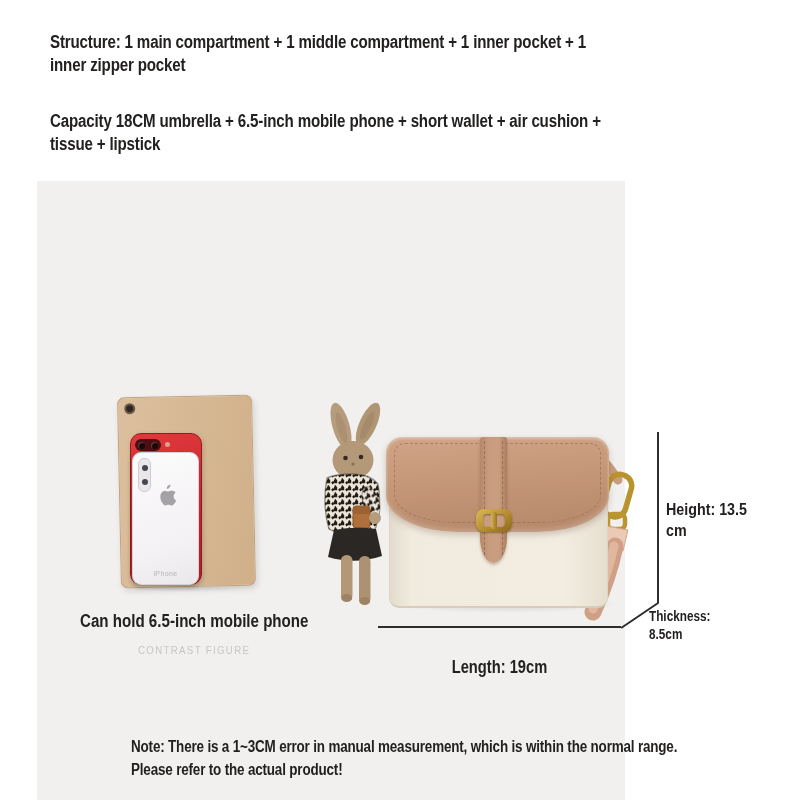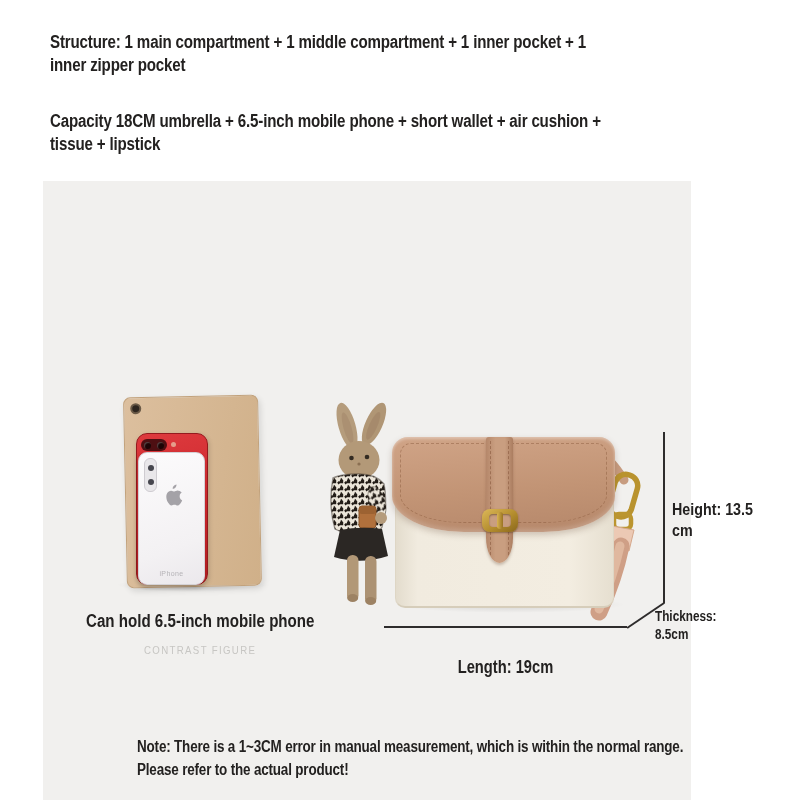--- a/index.html
+++ b/index.html
@@ -11,21 +11,21 @@
   }
   .abs{position:absolute;}
   .cond{transform:scaleX(0.84);transform-origin:0 0;}
 
   
   .hdr{left:50px;width:680px;font-size:18px;line-height:23px;font-weight:700;letter-spacing:-0.2px;}
   .hdr1{top:31px;}
   .hdr2{top:110px;}
 
   
-  .panel{left:43px;top:181px;width:648px;height:619px;background:var(--panel_bg,#f1f0ee);}
+  .panel{left:37px;top:181px;width:588px;height:619px;background:var(--panel_bg,#f1f0ee);}
 
   
   .cmp-shadow{left:100px;top:578px;width:152px;height:14px;border-radius:50%;
     background:radial-gradient(ellipse at center,rgba(0,0,0,.14),rgba(0,0,0,0) 70%);}
   .ipad{left:109px;top:396px;width:133px;height:189px;border-radius:7px;
     background:linear-gradient(100deg,var(--ipad_gold,#dcbf9e),#d0b089);
     border:1px solid #c2a27c;transform:rotate(-1.2deg);
     box-shadow:2px 3px 6px rgba(0,0,0,.12);}
   .ipad-cam{left:8px;top:7px;width:7px;height:7px;border-radius:50%;
     background:#2e2620;box-shadow:0 0 0 2px #6b5a47;}

